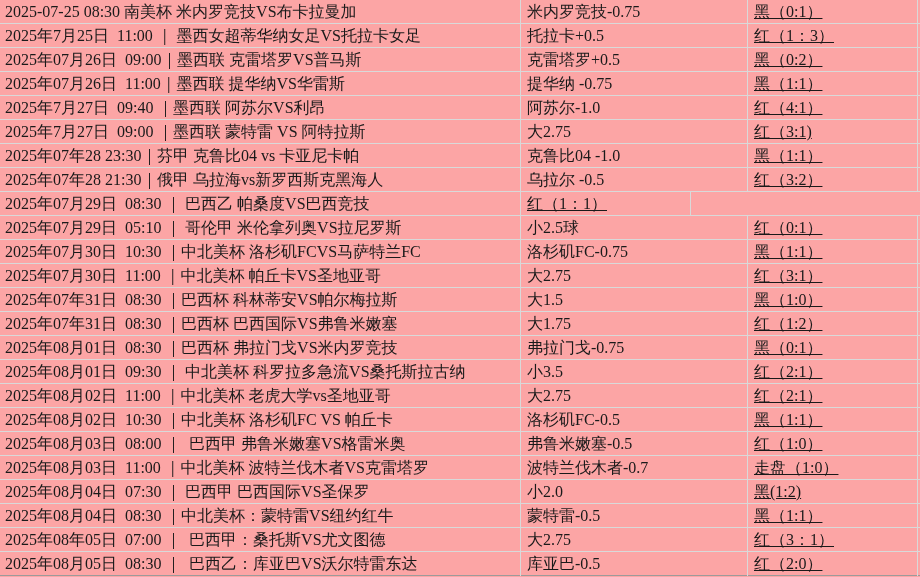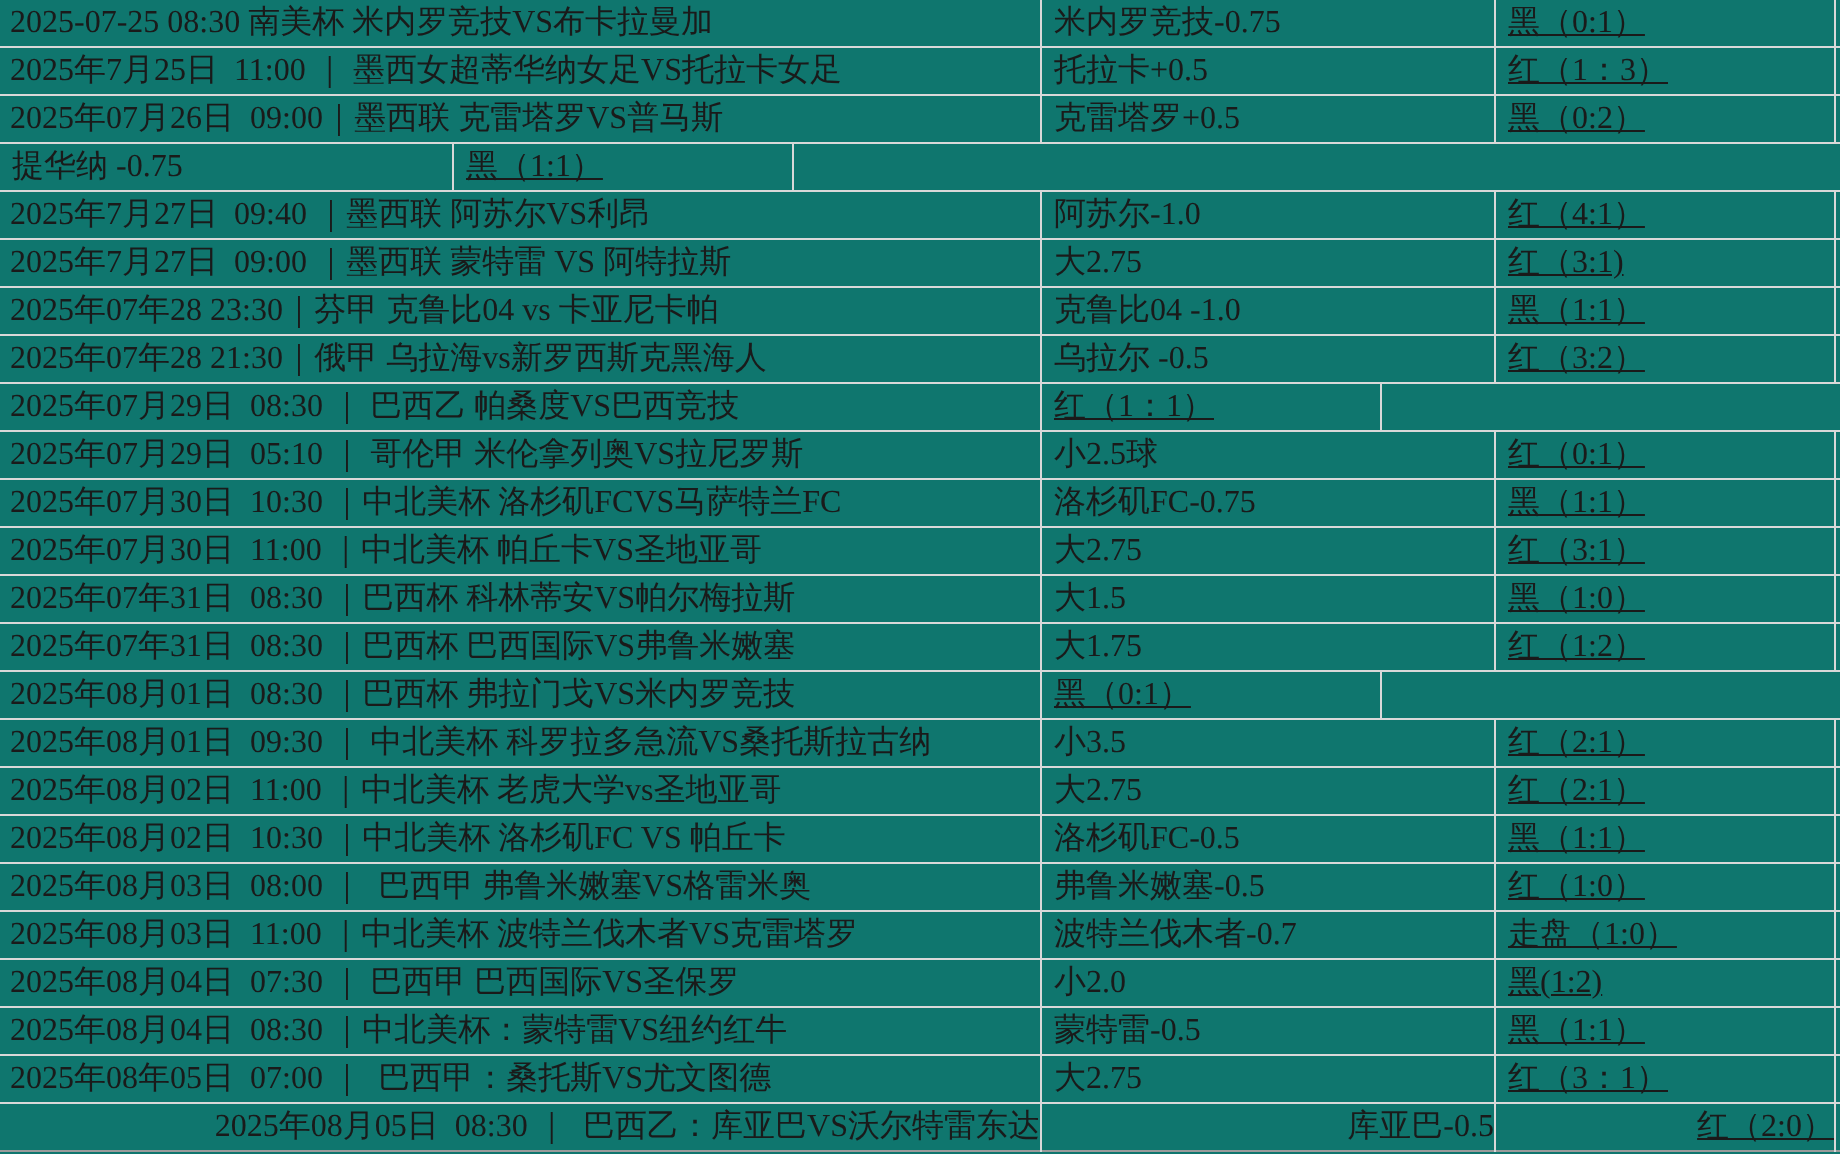--- a/index.html
+++ b/index.html
@@ -9,34 +9,33 @@
   }
   body {
     width: 920px;
     height: 577px;
     overflow: hidden;
   }
   .sheet {
     position: relative;
     width: 920px;
     height: 577px;
-    background: #0f766e;
+    background: #fca5a5;
     font-family: "Liberation Serif", "DejaVu Serif", serif;
     font-size: 16px;
     color: #1a1a1a;
   }
   .row {
     display: flex;
     height: 24px;
     box-sizing: border-box;
     border-bottom: 1px solid #d9d9d9;
   }
   .row:last-child {
     border-bottom: 1px solid #9b9b9b;
-    text-align: right;
   }
   .cell {
     box-sizing: border-box;
     height: 24px;
     line-height: 23px;
     white-space: pre;
     overflow: hidden;
     padding-left: 5px;
     border-right: 1px solid #d9d9d9;
   }
@@ -58,20 +57,21 @@
         <div class="cell c0">2025年7月25日  11:00 ｜ 墨西女超蒂华纳女足VS托拉卡女足</div>
         <div class="cell c1">托拉卡+0.5</div>
         <div class="cell c2">红（1：3）</div>
       </div>
       <div class="row">
         <div class="cell c0">2025年07月26日  09:00｜墨西联 克雷塔罗VS普马斯</div>
         <div class="cell c1">克雷塔罗+0.5</div>
         <div class="cell c2">黑（0:2）</div>
       </div>
       <div class="row">
+        <div class="cell c0">2025年07月26日  11:00｜墨西联 提华纳VS华雷斯</div>
         <div class="cell c1">提华纳 -0.75</div>
         <div class="cell c2">黑（1:1）</div>
       </div>
       <div class="row">
         <div class="cell c0">2025年7月27日  09:40 ｜墨西联 阿苏尔VS利昂</div>
         <div class="cell c1">阿苏尔-1.0</div>
         <div class="cell c2">红（4:1）</div>
       </div>
       <div class="row">
         <div class="cell c0">2025年7月27日  09:00 ｜墨西联 蒙特雷 VS 阿特拉斯</div>
@@ -112,20 +112,21 @@
         <div class="cell c1">大1.5</div>
         <div class="cell c2">黑（1:0）</div>
       </div>
       <div class="row">
         <div class="cell c0">2025年07年31日  08:30 ｜巴西杯 巴西国际VS弗鲁米嫩塞</div>
         <div class="cell c1">大1.75</div>
         <div class="cell c2">红（1:2）</div>
       </div>
       <div class="row">
         <div class="cell c0">2025年08月01日  08:30 ｜巴西杯 弗拉门戈VS米内罗竞技</div>
+        <div class="cell c1">弗拉门戈-0.75</div>
         <div class="cell c2">黑（0:1）</div>
       </div>
       <div class="row">
         <div class="cell c0">2025年08月01日  09:30 ｜ 中北美杯 科罗拉多急流VS桑托斯拉古纳</div>
         <div class="cell c1">小3.5</div>
         <div class="cell c2">红（2:1）</div>
       </div>
       <div class="row">
         <div class="cell c0">2025年08月02日  11:00 ｜中北美杯 老虎大学vs圣地亚哥</div>
         <div class="cell c1">大2.75</div>

